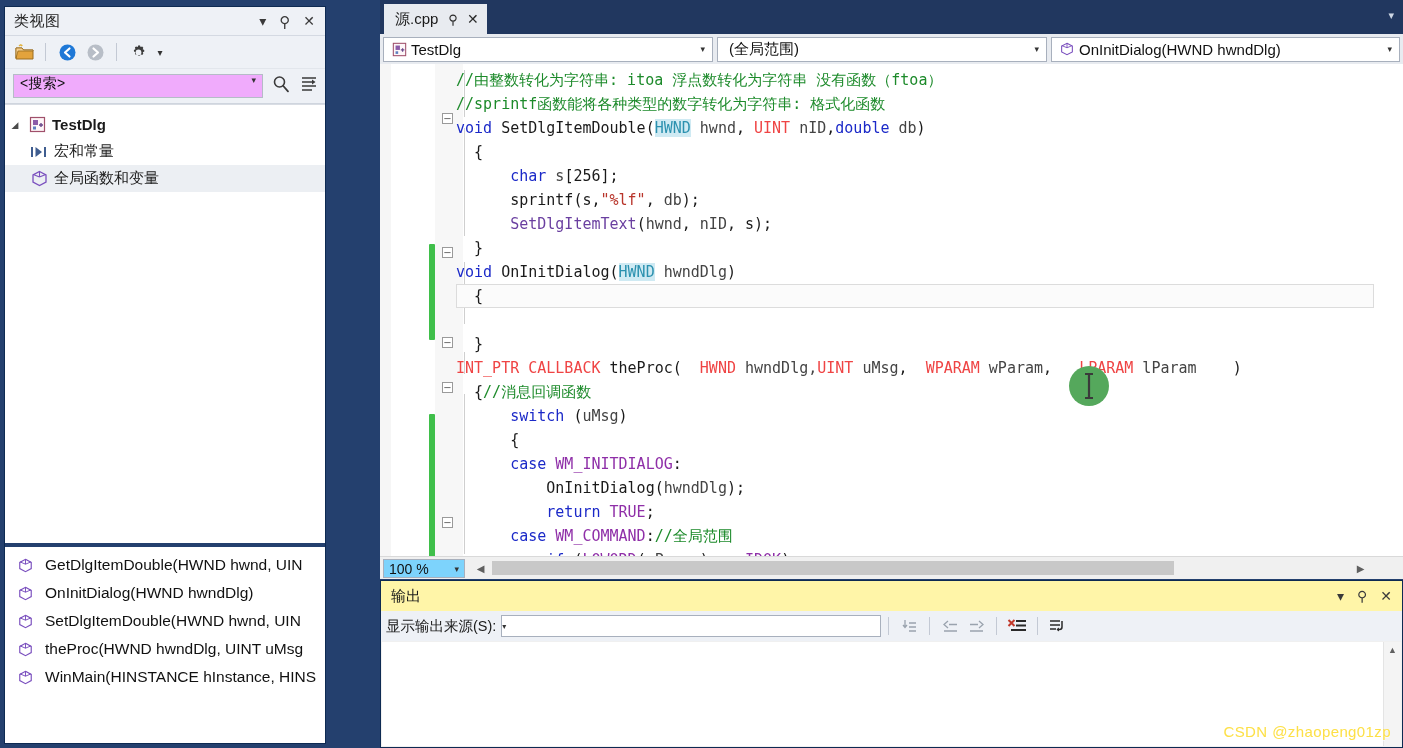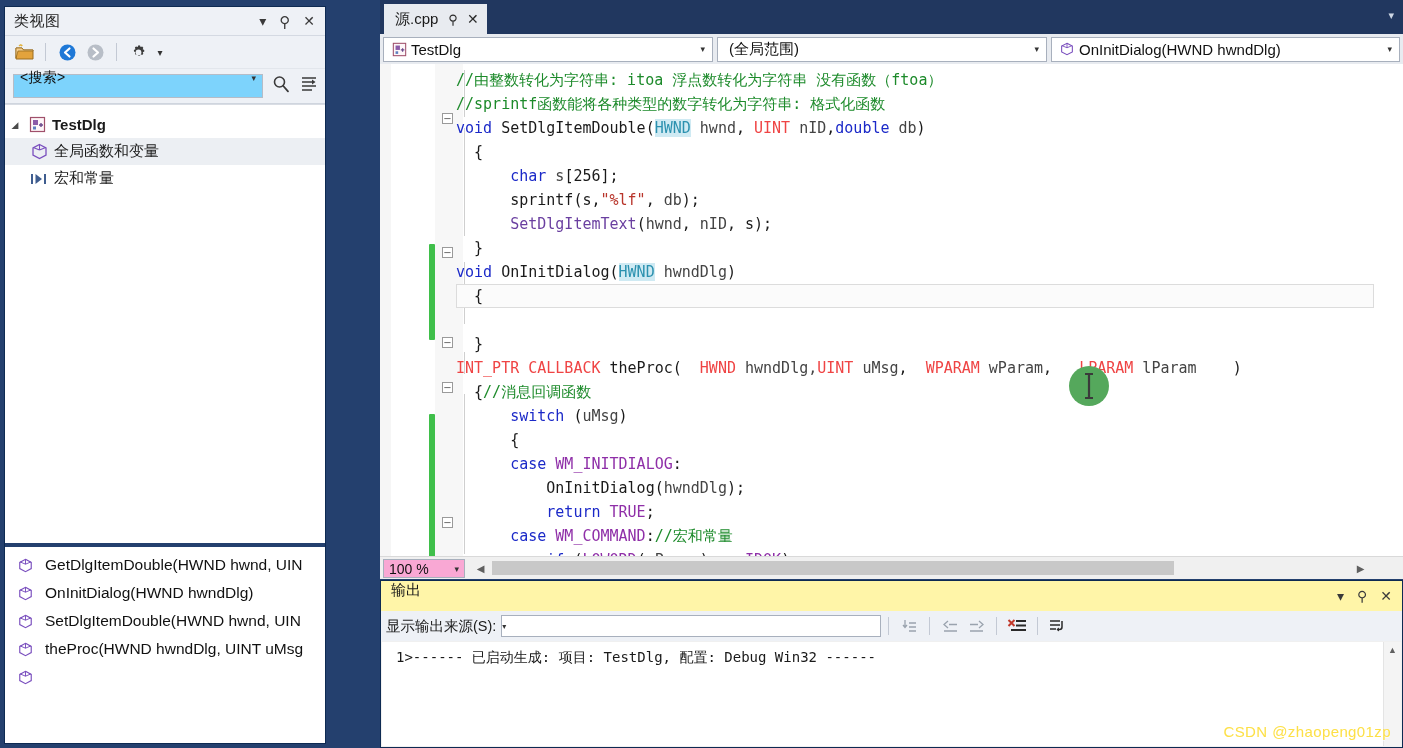--- a/index.html
+++ b/index.html
@@ -41,23 +41,23 @@
   }
   .tb-sep { width: 1px; height: 18px; background: #c3c9d4; margin: 0 6px; }
   .tb-btn { width: 26px; height: 24px; display: flex; align-items: center; justify-content: center; }
 
   .cv-search {
     height: 34px; background: #eef1f6;
     display: flex; align-items: center; padding: 0 6px 0 8px;
     border-bottom: 1px solid #cfd5de;
   }
   .search-box {
-    flex: 1; height: 24px; background: #7dd3fc;
+    flex: 1; height: 24px; background: #f0abfc;
     border: 1px solid #b5bcc7;
-    display: flex; align-items: center; padding: 0 2px 16px 6px;
+    display: flex; padding: 0 2px 16px 6px;
     box-sizing: border-box;
   }
   .search-box .val { font-size: 14px; color: #111; flex: 1; letter-spacing: .3px;}
   .search-box .caret { font-size: 9px; color: #333; padding-right: 4px; }
   .search-icons { display: flex; align-items: center; gap: 8px; padding-left: 8px;}
 
   .cv-tree {
     flex: 1; background: #ffffff; overflow: hidden;
     padding-top: 6px;
     border-top: 1px solid #d9dde4;
@@ -154,29 +154,29 @@
   
   .ed-vscroll { position: absolute; right: 0; top: 64px; width: 19px; height: 492px; background: #f4f4f4; border-left: 1px solid #e2e2e2;}
   .ed-vsplit { position: absolute; right: 0; top: 64px; width: 19px; height: 20px; background: #ebebeb; border: 1px solid #c9c9c9; box-sizing: border-box; display:flex; align-items:center; justify-content:center;}
   .vs-arrow { position: absolute; left: 0; width: 19px; height: 17px; display: flex; align-items: center; justify-content: center; font-size: 10px; color: #606060;}
   .vs-thumb { position: absolute; left: 3px; width: 13px; background: #c8c8c8; }
   .mark-green { position: absolute; left: 1px; width: 7px; background: #52d45e; }
   .mark-caret { position: absolute; left: 0; width: 19px; height: 2px; background: #2222aa; }
   .mark-err { position: absolute; left: 5px; width: 9px; height: 9px; background: #9e2a2a; border: 2px solid #f3c9c9; box-sizing: content-box;}
 
   .ed-hscroll { position: absolute; left: 0; top: 556px; width: 1023px; height: 22px; background: #f0f0f0; border-top: 1px solid #d9d9d9;}
-  .zoombox { position: absolute; left: 3px; top: 2px; width: 82px; height: 19px; background: #f9a8d4; border: 1px solid #a8b0bd; display: flex; align-items: center; box-sizing: border-box;}
+  .zoombox { position: absolute; left: 3px; top: 2px; width: 82px; height: 19px; background: #7dd3fc; border: 1px solid #a8b0bd; display: flex; align-items: center; box-sizing: border-box;}
   .zoombox .z { flex: 1; font-size: 14px; color: #111; padding-left: 5px; }
   .zoombox .c { font-size: 9px; color: #333; padding-right: 5px;}
   .hs-arrow { position: absolute; top: 2px; width: 17px; height: 18px; display: flex; align-items: center; justify-content: center; font-size: 10px; color: #606060;}
   .hs-thumb { position: absolute; top: 4px; height: 14px; background: #c8c8c8; }
 
   
   .outpane { position: absolute; left: 0; top: 580px; width: 1023px; height: 168px; background: #f0f0f0; border: 1px solid #0e2a52; box-sizing: border-box;}
-  .out-title { height: 30px; background: #fff5a8; display: flex; padding: 0 4px 0 10px; }
+  .out-title { height: 30px; background: #fff5a8; display: flex; align-items: center; padding: 0 4px 0 10px; }
   .out-title .t { font-size: 15px; color: #1a1a1a; }
   .out-title .ctrls { margin-left: auto; display: flex; align-items: center; gap: 13px; padding-right: 6px;}
   .out-title .ctrls span { font-size: 14px; color: #3a3a3a; line-height: 1;}
   .out-toolbar { height: 30px; background: #eef1f6; display: flex; align-items: center; padding: 0 5px; }
   .out-toolbar .lab { font-size: 14.5px; color: #1a1a1a; padding-right: 5px; }
   .out-combo { width: 380px; height: 22px; background: #fff; border: 1px solid #a8b0bd; display: flex; align-items: center; box-sizing: border-box;}
   .out-combo .t { flex: 1; font-size: 14.5px; color: #111; padding-left: 5px;}
   .out-combo .c { font-size: 8px; color: #333; padding-right: 5px;}
   .ot-sep { width: 1px; height: 18px; background: #c3c9d4; margin: 0 7px; }
   .ot-btn { width: 26px; height: 22px; display: flex; align-items: center; justify-content: center;}
@@ -268,40 +268,40 @@
           <svg width="17" height="17" viewBox="0 0 17 17">
             <rect x="1.5" y="1.5" width="14" height="14" fill="#fdf6f8" stroke="#a0506b" stroke-width="1.2"></rect>
             <rect x="4" y="4" width="5" height="5" fill="#8c5ba8"></rect>
             <path d="M10 9 h4 M12 7 v4" stroke="#6b4a8c" stroke-width="1.4"></path>
             <rect x="4" y="10.5" width="3" height="3" fill="#5f7fc0"></rect>
           </svg>
         </span>
         <span class="lbl">TestDlg</span>
       </div>
 
-      <div class="tv-row tv-child tv-sel-bg">
-        <span class="ico">
-          <svg width="17" height="17" viewBox="0 0 17 17">
-            <path d="M8.5 1.5 L15 5 L15 12 L8.5 15.5 L2 12 L2 5 Z" fill="none" stroke="#7a4fbe" stroke-width="1.3"></path>
-            <path d="M8.5 1.5 L8.5 7 M8.5 7 L2.3 4.4 M8.5 7 L14.7 4.4" stroke="#7a4fbe" stroke-width="1.1"></path>
-          </svg>
-        </span>
-        <span class="lbl">全局函数和变量</span>
-      </div>
-
       <div class="tv-row tv-child">
         <span class="ico">
           <svg width="20" height="14" viewBox="0 0 20 14">
             <rect x="2" y="2" width="2" height="10" fill="#3f5d8f"></rect>
             <path d="M6.5 2 L13 7 L6.5 12 Z" fill="#3f5d8f"></path>
             <rect x="15" y="2" width="2" height="10" fill="#3f5d8f"></rect>
           </svg>
         </span>
         <span class="lbl">宏和常量</span>
       </div>
+
+      <div class="tv-row tv-child tv-sel-bg">
+        <span class="ico">
+          <svg width="17" height="17" viewBox="0 0 17 17">
+            <path d="M8.5 1.5 L15 5 L15 12 L8.5 15.5 L2 12 L2 5 Z" fill="none" stroke="#7a4fbe" stroke-width="1.3"></path>
+            <path d="M8.5 1.5 L8.5 7 M8.5 7 L2.3 4.4 M8.5 7 L14.7 4.4" stroke="#7a4fbe" stroke-width="1.1"></path>
+          </svg>
+        </span>
+        <span class="lbl">全局函数和变量</span>
+      </div>
     </div>
 
     <div class="cv-split"></div>
 
     <div class="cv-members">
       <div class="mem-row">
         <span class="ico">
           <svg width="15" height="15" viewBox="0 0 17 17">
               <path d="M8.5 1.5 L15 5 L15 12 L8.5 15.5 L2 12 L2 5 Z" fill="none" stroke="#7a4fbe" stroke-width="1.3"></path>
               <path d="M8.5 1.5 L8.5 7 M8.5 7 L2.3 4.4 M8.5 7 L14.7 4.4" stroke="#7a4fbe" stroke-width="1.1"></path>
@@ -336,20 +336,21 @@
         </span>
         <span>theProc(HWND hwndDlg, UINT uMsg</span>
       </div>
       <div class="mem-row">
         <span class="ico">
           <svg width="15" height="15" viewBox="0 0 17 17">
               <path d="M8.5 1.5 L15 5 L15 12 L8.5 15.5 L2 12 L2 5 Z" fill="none" stroke="#7a4fbe" stroke-width="1.3"></path>
               <path d="M8.5 1.5 L8.5 7 M8.5 7 L2.3 4.4 M8.5 7 L14.7 4.4" stroke="#7a4fbe" stroke-width="1.1"></path>
             </svg>
         </span>
+        <span>WinMain(HINSTANCE hInstance, HINS</span>
       </div>
     </div>
   </div>
 
   <div id="right">
 
     <div class="tabstrip">
       <div class="tab">
         <span class="name">源.cpp</span>
         <span class="pin">⚲</span>
@@ -420,21 +421,21 @@
         <div class="ln" style="top:196px;"><span class="kw">void</span><span class="plain"> OnInitDialog(</span><span class="typhl">HWND</span><span class="dim"> hwndDlg</span><span class="plain">)</span></div>
         <div class="ln" style="top:220px;"><span class="plain">  {</span></div>
         <div class="ln" style="top:268px;"><span class="plain">  }</span></div>
         <div class="ln" style="top:292px;"><span class="typ">INT_PTR CALLBACK</span><span class="plain"> </span><span class="plain">theProc(  </span><span class="typ">HWND</span><span class="dim"> hwndDlg,</span><span class="typ">UINT</span><span class="dim"> uMsg</span><span class="plain">,  </span><span class="typ">WPARAM</span><span class="dim"> wParam</span><span class="plain">,   </span><span class="typ">LPARAM</span><span class="dim"> lParam</span><span class="plain">    )</span></div>
         <div class="ln" style="top:316px;"><span class="plain">  {</span><span class="cmt">//消息回调函数</span></div>
         <div class="ln" style="top:340px;"><span class="plain">      </span><span class="kw">switch</span><span class="plain"> (</span><span class="dim">uMsg</span><span class="plain">)</span></div>
         <div class="ln" style="top:364px;"><span class="plain">      {</span></div>
         <div class="ln" style="top:388px;"><span class="plain">      </span><span class="kw">case</span><span class="plain"> </span><span class="mac">WM_INITDIALOG</span><span class="plain">:</span></div>
         <div class="ln" style="top:412px;"><span class="plain">          OnInitDialog(</span><span class="dim">hwndDlg</span><span class="plain">);</span></div>
         <div class="ln" style="top:436px;"><span class="plain">          </span><span class="kw">return</span><span class="plain"> </span><span class="mac">TRUE</span><span class="plain">;</span></div>
-        <div class="ln" style="top:460px;"><span class="plain">      </span><span class="kw">case</span><span class="plain"> </span><span class="mac">WM_COMMAND</span><span class="plain">:</span><span class="cmt">//宏和常量</span></div>
+        <div class="ln" style="top:460px;"><span class="plain">      </span><span class="kw">case</span><span class="plain"> </span><span class="mac">WM_COMMAND</span><span class="plain">:</span><span class="cmt">//全局范围</span></div>
         <div class="ln" style="top:484px;"><span class="plain">          </span><span class="kw">if</span><span class="plain"> (</span><span class="mac">LOWORD</span><span class="plain">(</span><span class="dim">wParam</span><span class="plain">) == </span><span class="mac">IDOK</span><span class="plain">)</span></div>
         
       </div>
 
       <div class="cursor-blob" style="left:689px; top:302px;">
         <svg width="14" height="26" viewBox="0 0 14 26">
           <path d="M3 1 H11 M7 1 V25 M3 25 H11" stroke="#3a3a3a" stroke-width="2.2" fill="none"></path>
         </svg>
       </div>
     </div>
@@ -513,21 +514,20 @@
         <div class="ot-btn">
           <svg width="20" height="17" viewBox="0 0 20 17">
             <path d="M2 3 H12 M2 7 H12 M2 11 H8" stroke="#2a2a2a" stroke-width="1.5"></path>
             <path d="M14 3 v6 a2.5 2.5 0 0 1 -2.5 2.5 H9" stroke="#2a2a2a" stroke-width="1.5" fill="none"></path>
             <path d="M11 9.5 L8.5 11.6 L11 13.5" fill="#2a2a2a"></path>
           </svg>
         </div>
       </div>
 
       <div class="out-body">
-        <div class="out-line">1&gt;------ 已启动生成: 项目: TestDlg, 配置: Debug Win32 ------</div>
         <div class="out-vscroll">
           <div class="a">▲</div>
         </div>
       </div>
     </div>
 
   </div>
 
   <div class="watermark">CSDN @zhaopeng01zp</div>
 </div>

